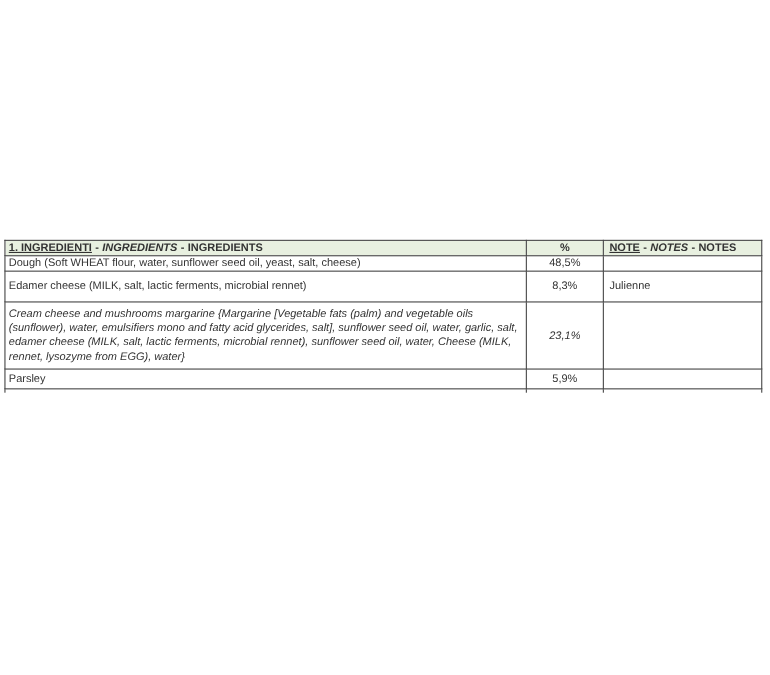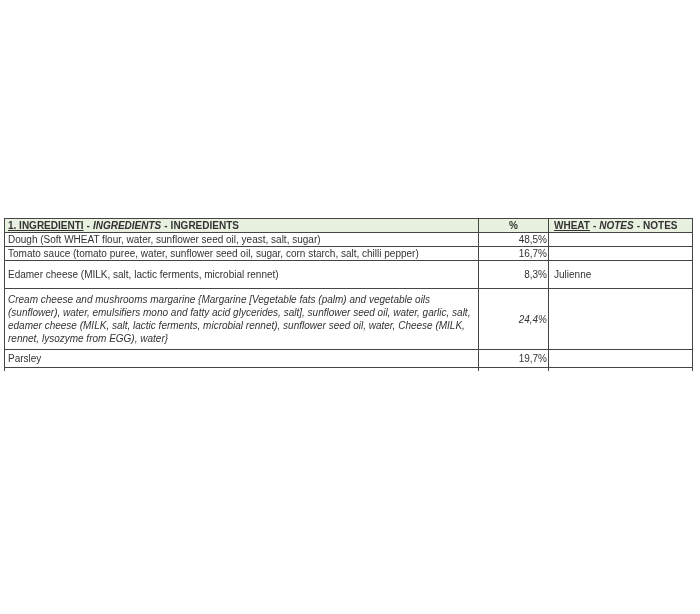--- a/index.html
+++ b/index.html
@@ -25,21 +25,21 @@
     line-height: 13px;
     color: #333333;
   }
   .doc-table td {
     border: 1px solid #454545;
     vertical-align: middle;
     padding: 0 3px;
     overflow: hidden;
   }
   .doc-table td.pct-cell {
-    text-align: right;
+    text-align: center;
     padding: 0 1px;
   }
   .doc-table td.note-cell {
     padding: 0 5px;
   }
   tr.header-row td {
     background: #e8f0e0;
     font-weight: bold;
     height: 13px;
     white-space: nowrap;
@@ -68,53 +68,48 @@
     <col style="width:70px">
     <col style="width:144px">
   </colgroup>
   <tbody>
     <tr class="header-row">
       <td>
         <span class="u">1. INGREDIENTI</span><span class="sep">-</span><span class="i">INGREDIENTS</span><span class="sep">-</span><span>INGREDIENTS</span>
       </td>
       <td class="pct-cell">%</td>
       <td class="note-cell">
-        <span class="u">WHEAT</span><span class="sep">-</span><span class="i">NOTES</span><span class="sep">-</span><span>NOTES</span>
+        <span class="u">NOTE</span><span class="sep">-</span><span class="i">NOTES</span><span class="sep">-</span><span>NOTES</span>
       </td>
     </tr>
 
     <tr class="row-single">
-      <td>Dough (Soft WHEAT flour, water, sunflower seed oil, yeast, salt, sugar)</td>
+      <td>Dough (Soft WHEAT flour, water, sunflower seed oil, yeast, salt, cheese)</td>
       <td class="pct-cell">48,5%</td>
       <td class="note-cell"></td>
     </tr>
 
-    <tr class="row-single">
-      <td>Tomato sauce (tomato puree, water, sunflower seed oil, sugar, corn starch, salt, chilli pepper)</td>
-      <td class="pct-cell">16,7%</td>
-      <td class="note-cell"></td>
-    </tr>
 
 
     <tr class="row-edamer">
       <td>Edamer cheese (MILK, salt, lactic ferments, microbial rennet)</td>
       <td class="pct-cell">8,3%</td>
       <td class="note-cell">Julienne</td>
     </tr>
 
     <tr class="row-cream">
       <td>Cream cheese and mushrooms margarine {Margarine [Vegetable fats (palm) and vegetable oils (sunflower), water, emulsifiers mono and fatty acid glycerides, salt], sunflower seed oil, water, garlic, salt, edamer cheese (MILK, salt, lactic ferments, microbial rennet), sunflower seed oil, water, Cheese (MILK, rennet, lysozyme from EGG), water}</td>
-      <td class="pct-cell">24,4%</td>
+      <td class="pct-cell">23,1%</td>
       <td class="note-cell"></td>
     </tr>
 
 
     <tr class="row-parsley">
       <td>Parsley</td>
-      <td class="pct-cell">19,7%</td>
+      <td class="pct-cell">5,9%</td>
       <td class="note-cell"></td>
     </tr>
 
     <tr class="sliver">
       <td></td>
       <td></td>
       <td></td>
     </tr>
   </tbody>
 </table>

